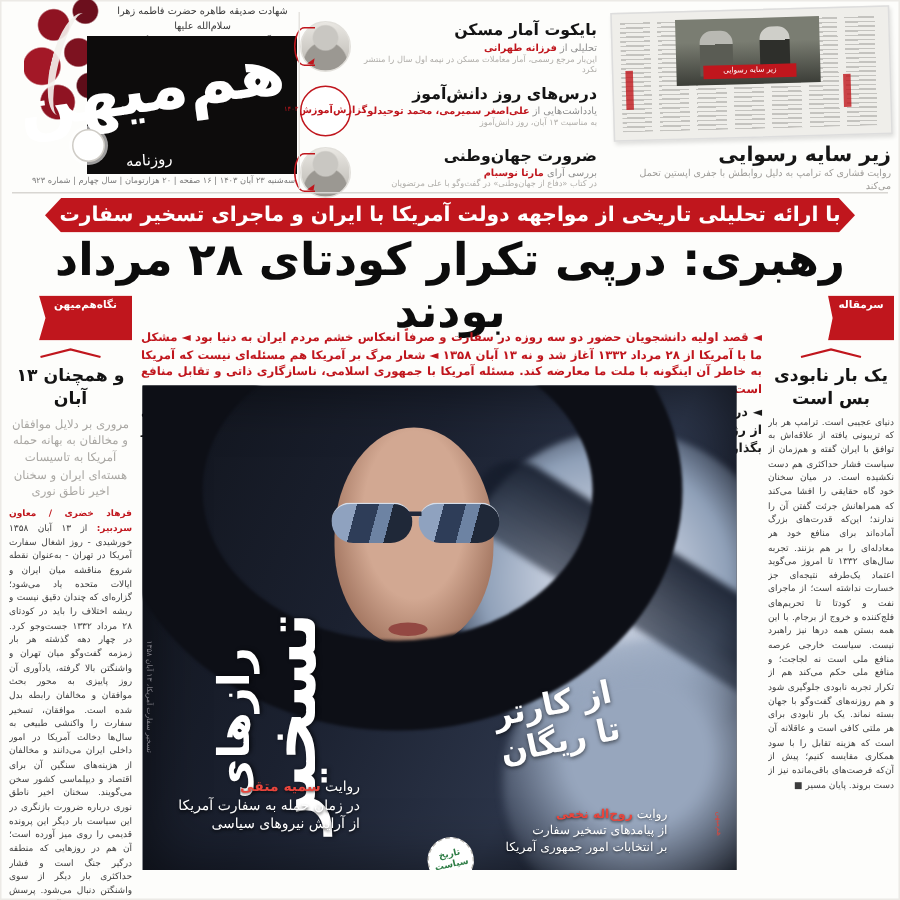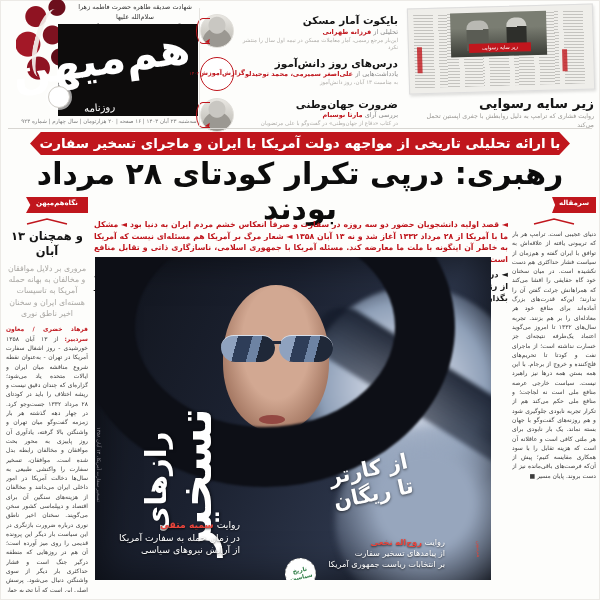--- a/index.html
+++ b/index.html
@@ -68,21 +68,21 @@
 
   
   .lead { position:absolute; right:92px; top:197px; width:414px; text-align:justify; }
   .lead-red { font-size:7.8px; font-weight:bold; color:#c0161d; line-height:1.5;margin-top:22px; }
   .lead-black { font-size:8.3px; font-weight:bold; color:#1a1a1a; line-height:1.45; margin-top:2px; }
 
   
   .col { position:absolute; top:197px; }
   .col-left  { left:6px;  width:82px; }
   .col-right { left:512px; width:84px; }
-  .ribbon { background:#c0161d; color:#fff; font-size:7px; font-weight:bold; text-align:center; height:16px; line-height:13px; margin:0 0 4px auto; clip-path:polygon(0 0,100% 0,100% 100%,0 100%,7% 50%); }
+  .ribbon { background:#c0161d; color:#fff; font-size:7px; font-weight:bold; text-align:center; height:30px; line-height:13px; margin:0 0 4px auto; clip-path:polygon(0 0,100% 0,100% 100%,0 100%,7% 50%); }
   .rib-l { width:62px; } .rib-r { width:44px; }
   .chev { display:block; margin:0 auto 3px auto; }
   .col-head { font-size:11.5px; font-weight:bold; color:#141414; text-align:center; line-height:1.3; margin-bottom:4px; }
   .col-sub { font-size:7.8px; color:#a9a7a3; text-align:center; line-height:1.45; margin-bottom:5px; }
   .col-body { font-size:6px; color:#3c3c3c; text-align:justify; line-height:1.55; }
   .col-body .nm { color:#c0161d; font-weight:bold; }
   .col-left .col-body { max-height:268px; overflow:hidden; }
   .col-right .col-body { max-height:312px; overflow:hidden; }
 
   
@@ -192,20 +192,21 @@
     <div class="col-head">و همچنان ۱۳ آبان</div>
     <div class="col-sub">مروری بر دلایل موافقان و مخالفان به بهانه حمله آمریکا به تاسیسات هسته‌ای ایران و سخنان اخیر ناطق نوری</div>
     <div class="col-body"><span class="nm">فرهاد خضری / معاون سردبیر:</span> <span>از ۱۳ آبان ۱۳۵۸ خورشیدی - روز اشغال سفارت آمریکا در تهران - به‌عنوان نقطه شروع مناقشه میان ایران و ایالات متحده یاد می‌شود؛ گزاره‌ای که چندان دقیق نیست و ریشه اختلاف را باید در کودتای ۲۸ مرداد ۱۳۳۲ جست‌وجو کرد. در چهار دهه گذشته هر بار زمزمه گفت‌وگو میان تهران و واشنگتن بالا گرفته، یادآوری آن روز پاییزی به محور بحث موافقان و مخالفان رابطه بدل شده است. موافقان، تسخیر سفارت را واکنشی طبیعی به سال‌ها دخالت آمریکا در امور داخلی ایران می‌دانند و مخالفان از هزینه‌های سنگین آن برای اقتصاد و دیپلماسی کشور سخن می‌گویند. سخنان اخیر ناطق نوری درباره ضرورت بازنگری در این سیاست بار دیگر این پرونده قدیمی را روی میز آورده است؛ آن هم در روزهایی که منطقه درگیر جنگ است و فشار حداکثری بار دیگر از سوی واشنگتن دنبال می‌شود. پرسش اصلی این است که آیا تجربه چهار دهه تقابل، امکان تصمیم تازه‌ای را فراهم می‌کند یا باید منتظر تکرار چرخه گذشته بود. ■</span></div>
   </div>
 
   <div class="col col-right">
     <div class="ribbon rib-r">سرمقاله</div>
     <svg class="chev" width="44" height="9">
         <polyline points="2,7 22,2 42,7" stroke="#c0161d" fill="none" stroke-width="1.5"></polyline>
       </svg>
+    <div class="col-head">یک بار نابودی بس است</div>
     <div class="col-body">دنیای عجیبی است. ترامپ هر بار که تریبونی یافته از علاقه‌اش به توافق با ایران گفته و هم‌زمان از سیاست فشار حداکثری هم دست نکشیده است. در میان سخنان خود گاه حقایقی را افشا می‌کند که همراهانش جرئت گفتن آن را ندارند؛ این‌که قدرت‌های بزرگ آماده‌اند برای منافع خود هر معادله‌ای را بر هم بزنند. تجربه سال‌های ۱۳۳۲ تا امروز می‌گوید اعتماد یک‌طرفه نتیجه‌ای جز خسارت نداشته است؛ از ماجرای نفت و کودتا تا تحریم‌های فلج‌کننده و خروج از برجام. با این همه بستن همه درها نیز راهبرد نیست. سیاست خارجی عرصه منافع ملی است نه لجاجت؛ و منافع ملی حکم می‌کند هم از تکرار تجربه نابودی جلوگیری شود و هم روزنه‌های گفت‌وگو با جهان بسته نماند. یک بار نابودی برای هر ملتی کافی است و عاقلانه آن است که هزینه تقابل را با سود همکاری مقایسه کنیم؛ پیش از آن‌که فرصت‌های باقی‌مانده نیز از دست بروند. پایان مسیر ■</div>
   </div>
 
   <div class="photo">
     <div class="blob1"></div>
     <div class="blob2"></div>
     <div class="band"></div>
     <div class="face"></div>
     <div class="chador"></div>
     <div class="lens lens1"></div>
@@ -224,21 +225,21 @@
       <div>از آرایش نیروهای سیاسی</div>
     </div>
     <div class="dtitle">
       <div>از کارتر</div>
       <div>تا ریگان</div>
     </div>
     <div class="cap2">
       <span>روایت</span>
       <span class="nm">روح‌اله نخعی</span>
       <div>از پیامدهای تسخیر سفارت</div>
-      <div>بر انتخابات ریاست جمهوری آمریکا</div>
+      <div>بر انتخابات امور جمهوری آمریکا</div>
     </div>
     <div class="hist-badge">
       <span>تاریخ</span>
       <span>سیاست</span>
     </div>
     <div class="side-credit">هم‌میهن</div>
     <div class="edge-credit">تسخیر سفارت آمریکا، ۱۳ آبان ۱۳۵۸</div>
   </div>
 
 </div>

